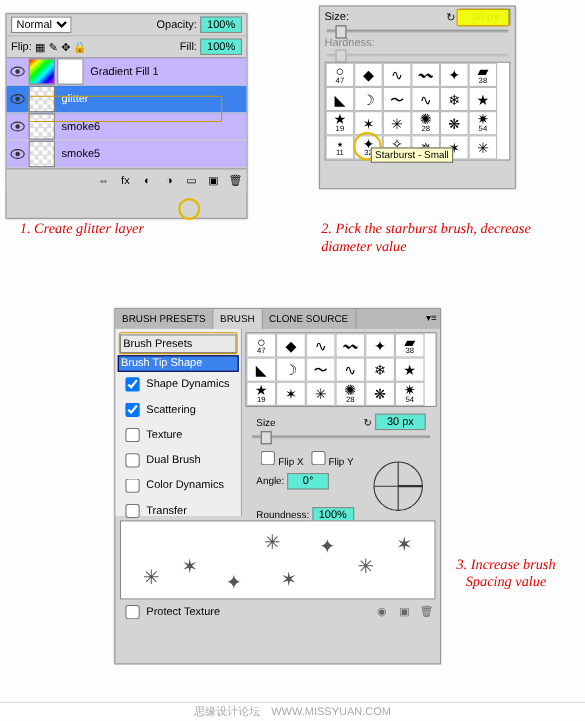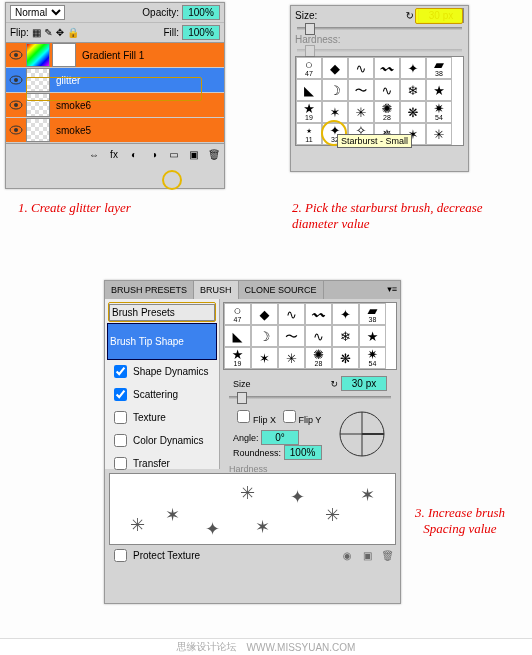--- a/index.html
+++ b/index.html
@@ -3,23 +3,23 @@
 <meta charset="utf-8">
 <style>
 body{margin:0;font-family:Tahoma,Arial,sans-serif;font-size:10px;background:#fdfdfd;width:532px;height:655px;position:relative;color:#000}
 .panel{position:absolute;background:#d4d4d4;border:1px solid #999;box-shadow:0 0 2px rgba(0,0,0,0.3)}
 .hl{background:#ffff00;border:1px solid #cc9900;position:absolute;border-radius:2px}
 .caption{position:absolute;font-family:Georgia,'Times New Roman',serif;font-style:italic;font-weight:500;font-size:13px;color:#e60000}
 select{font-size:10px;background:#fff;border:1px solid #888}
 input[type=text]{font-size:10px;border:1px solid #888;text-align:center;width:32px;background:#5eead4}
 
 
-#layers{left:5px;top:2px;width:218px;height:185px}
+#layers{left:5px;top:12px;width:218px;height:185px}
 .row{display:flex;align-items:center;padding:2px 4px;gap:3px}
-.layer-list{background:#f97316;border-top:1px solid #999}
+.layer-list{background:#c4b5fd;border-top:1px solid #999}
 .layer{display:flex;align-items:center;height:24px;border-bottom:1px solid #ccc;padding:0 2px;gap:2px}
 .layer.sel{background:#3b82ef;color:#fff}
 .eye{width:16px;height:16px;display:flex;align-items:center;justify-content:center}
 .eye svg{width:14px;height:10px}
 .thumb{width:22px;height:22px;border:1px solid #888;background:repeating-conic-gradient(#fff 0 25%,#ddd 0 50%) 0 0/8px 8px}
 .mask{width:22px;height:22px;border:1px solid #888;background:#fff}
 .gradient-thumb{width:22px;height:22px;border:1px solid #888;background:linear-gradient(135deg,#ff0000,#ffff00,#00ff00,#00ffff,#0000ff,#ff00ff)}
 .bottom-icons{display:flex;justify-content:flex-end;gap:6px;padding:3px 3px;border-top:1px solid #999;background:#d4d4d4}
 .bottom-icons span{width:14px;height:14px;display:flex;align-items:center;justify-content:center;font-size:10px}
 
@@ -30,21 +30,21 @@
 .sw .gl{font-size:13px;line-height:11px}
 
 
 #big{left:104px;top:280px;width:295px;height:322px}
 .tabbar{display:flex;background:#b8b8b8;font-size:9px}
 .tab{padding:4px 6px;border-right:1px solid #999}
 .tab.active{background:#d4d4d4}
 .brush-body{display:flex;height:170px}
 .brush-left{width:110px;border-right:1px solid #aaa;padding:3px 2px;background:#eee}
 .brush-left div{padding:2px 3px;display:flex;align-items:center;gap:3px}
-.brush-left .hdr{background:#3b82ef;color:#fff;border:1px solid #004;padding:12px 2px}
+.brush-left .hdr{background:#3b82ef;color:#fff;border:1px solid #004;padding:1px 2px}
 .brush-left .btn{background:#e8e8e8;border:1px solid #888;text-align:center;padding:2px;margin:2px}
 .brush-right{flex:1;padding:3px}
 .swatches2{display:grid;grid-template-columns:repeat(6,27px);grid-auto-rows:22px;background:#fff;border:1px solid #888}
 .settings{padding:4px 6px;font-size:9px}
 .preview{background:#fff;border:1px solid #888;height:70px;margin:4px;position:relative}
 .star{position:absolute;font-size:18px;color:#555}
 .slider{height:3px;background:linear-gradient(#888,#ccc);position:relative;margin:3px 0 6px 0}
 .slider::after{content:"";position:absolute;width:8px;height:10px;background:#ddd;border:1px solid #666;top:-4px;left:8px}
 
 .footer{position:absolute;left:0;bottom:0;width:532px;height:16px;background:#fff;color:#aaa;font-size:10px;display:flex;justify-content:center;align-items:center;gap:10px;border-top:1px solid #ddd}
@@ -265,20 +265,24 @@
       <div>
           <input type="checkbox" checked="" style="">
           <span>Scattering</span>
         </div>
       <div>
           <input type="checkbox" style="">
           <span>Texture</span>
         </div>
       <div>
           <input type="checkbox" style="">
+          <span>Dual Brush</span>
+        </div>
+      <div>
+          <input type="checkbox" style="">
           <span>Color Dynamics</span>
         </div>
       <div>
           <input type="checkbox" style="">
           <span>Transfer</span>
         </div>
       <div>
           <input type="checkbox" style="">
           <span>Noise</span>
         </div>
@@ -376,21 +380,21 @@
             <span>Size</span>
             <span style="flex:1"></span>
             <span>↻</span>
             <input type="text" style="width: 40px;" value="30 px">
           </div>
         <div class="slider"></div>
         <div class="row" style="gap:6px">
           <div style="flex:1">
             <div><input type="checkbox" style=""><span>Flip X</span> <input type="checkbox" style=""><span>Flip Y</span></div>
             <div style="margin-top:4px"><span>Angle:</span> <input type="text" value="0°" style=""></div>
-            <div style="margin-top:0"><span>Roundness:</span> <input type="text" value="100%" style=""></div>
+            <div style="margin-top:16px"><span>Roundness:</span> <input type="text" value="100%" style=""></div>
           </div>
           <svg width="50" height="50">
               <circle cx="25" cy="25" r="22" fill="none" stroke="#333"></circle>
               <line x1="25" y1="3" x2="25" y2="47" stroke="#333"></line>
               <line x1="3" y1="25" x2="47" y2="25" stroke="#333"></line>
               <line x1="25" y1="25" x2="47" y2="25" stroke="#333" stroke-width="2"></line>
             </svg>
         </div>
         <div style="color:#888;margin-top:2px"><span>Hardness</span></div>
         <div class="slider" style="opacity:0.4"></div>

